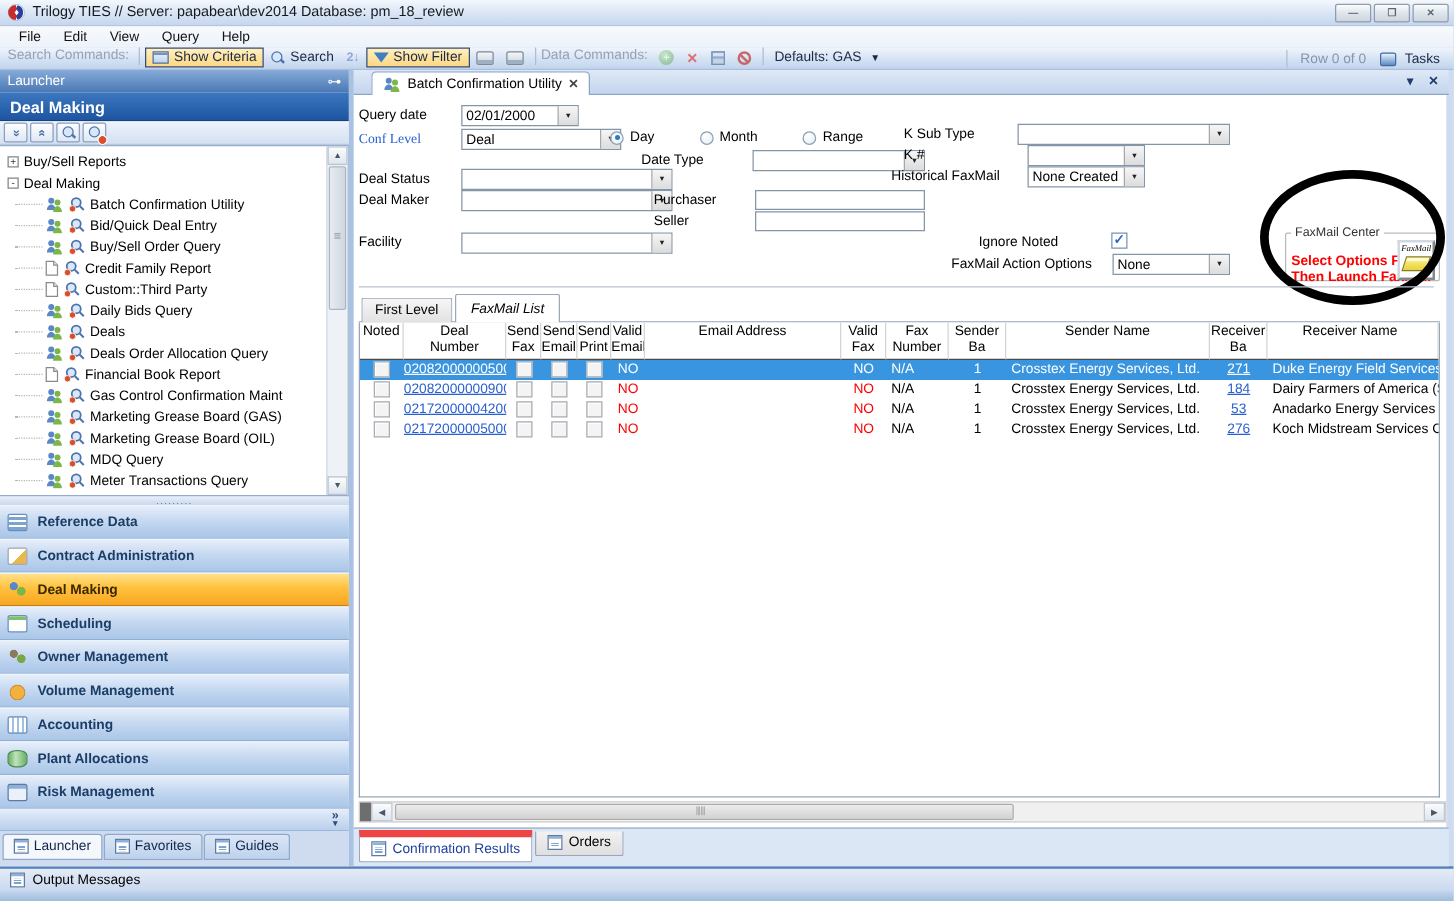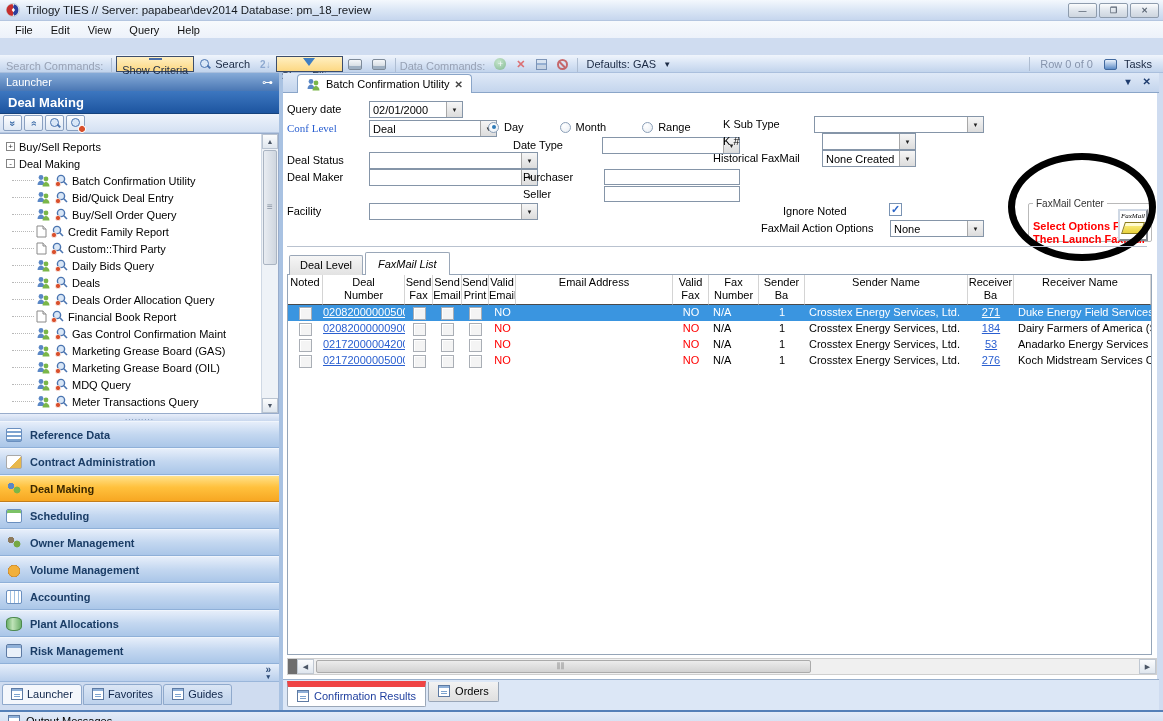--- a/index.html
+++ b/index.html
@@ -12,25 +12,25 @@
   .app-icon { width:14px; height:14px; margin:0 6px 0 2px; }
   .title-text { color:#15191f; font-size:11.5px; }
   .win-buttons { margin-left:auto; display:flex; gap:2px; }
   .winbtn { width:29px; height:15px; background:linear-gradient(#fbfcfd,#dfe5ec 50%,#cdd5df); border:1px solid #8e9cad; border-radius:2px; display:flex; align-items:center; justify-content:center; font-size:8px; color:#5a6573; font-weight:bold; }
 
   
   .menubar { height:17px; background:linear-gradient(#f7fafd,#edf2fa); display:flex; align-items:center; padding-left:6px; }
   .menu-item { padding:1px 9px; color:#111; }
 
   
-  .toolbar { height:18px; background:linear-gradient(#f0f5fc,#d8e4f5 50%,#c2d4ec); display:flex; align-items:flex-end; padding:0 6px; border-bottom:1px solid #aabfdd; position:relative;margin-top:17px; }
+  .toolbar { height:18px; background:linear-gradient(#f0f5fc,#d8e4f5 50%,#c2d4ec); display:flex; align-items:flex-start; padding:0 6px; border-bottom:1px solid #aabfdd; position:relative; }
   .tb-label { color:#97a1b4; margin-right:4px; white-space:nowrap; }
   .tb-sep { width:1px; height:14px; background:#aebdd2; margin:0 4px; }
   .tb-btn { display:flex; align-items:center; gap:4px; padding:1px 5px; height:16px; white-space:nowrap; color:#1b2a44; }
-  .tb-btn.hl { background:linear-gradient(#ffefc1,#fcd883); border:1px solid #3c4d6b;flex-direction:column; }
+  .tb-btn.hl { background:linear-gradient(#ffefc1,#fcd883); border:1px solid #3c4d6b; }
   .tb-icon { display:inline-block; }
   .ic-criteria { width:13px; height:10px; border:1px solid #4a6da8; background:linear-gradient(#eaf2fc,#bcd2ee); box-shadow:inset 0 2px 0 #6d93c8; }
   .ic-mag { width:12px; height:12px; position:relative; }
   .ic-mag::before { content:""; position:absolute; left:1px; top:1px; width:7px; height:7px; border:1.5px solid #4a74b0; border-radius:50%; background:#d9e7f7; }
   .ic-mag::after { content:""; position:absolute; left:8px; top:8px; width:4px; height:1.5px; background:#4a74b0; transform:rotate(45deg); }
   .ic-sort { color:#7d9cc8; font-size:10px; font-weight:bold; opacity:.8; }
   .ic-funnel { width:0; height:0; border-left:6px solid transparent; border-right:6px solid transparent; border-top:8px solid #3f7ec2; position:relative; }
   .ic-printer { width:14px; height:11px; background:linear-gradient(#f5f7f9,#c9d2da); border:1px solid #7d8a99; border-radius:2px; box-shadow:inset 0 -3px 0 #9fb0c2; }
   .ic-plus { width:12px; height:12px; border-radius:50%; background:radial-gradient(circle at 40% 35%, #bfe6c2, #6cae72); color:#fff; font-size:9px; line-height:12px; text-align:center; opacity:.75; }
   .ic-x { color:#d55; font-weight:bold; font-size:11px; opacity:.8; }
@@ -710,21 +710,21 @@
             <span class="fm-word">FaxMail</span>
             <span class="fm-machine"></span>
           </div>
         </fieldset>
         <div class="big-ellipse"></div>
 
         <div class="form-sep"></div>
 
         <div class="tabstrip">
 
-            <span class="tab">Deal Level</span>
+            <span class="tab">First Level</span>
 
             <span class="tab active">FaxMail List</span>
           </div>
 
         <div class="grid">
           <div class="thead">
             <div class="th c0">
                 <div>Noted</div>
                 <div></div>
               </div>

